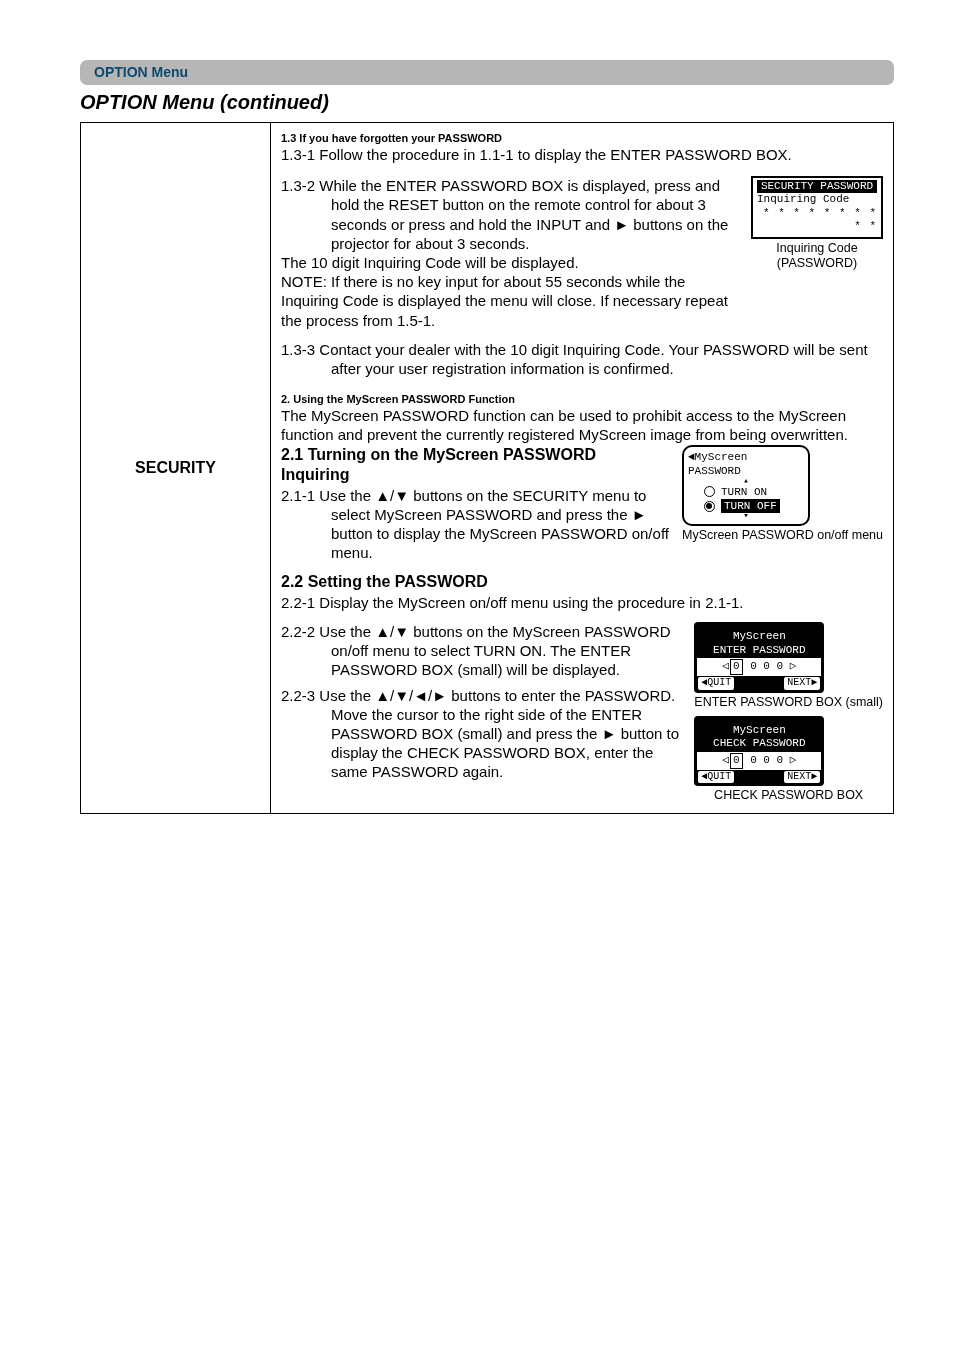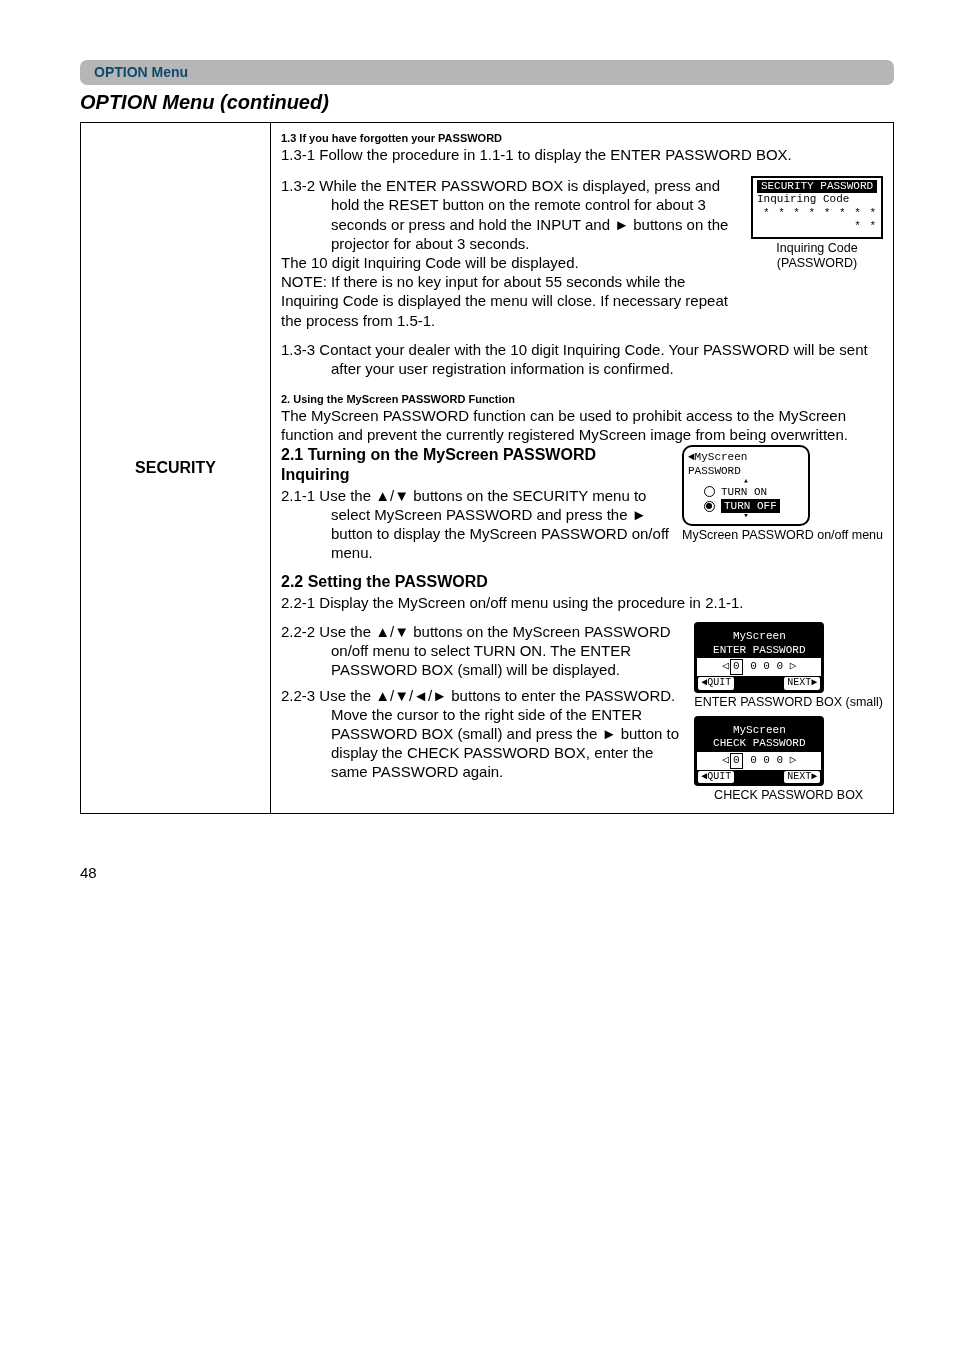--- a/index.html
+++ b/index.html
@@ -263,14 +263,13 @@
             </div>
             <div class="caption">CHECK PASSWORD BOX</div>
           </div>
         </div>
 
       </td>
     </tr>
   </tbody>
     </table>
 
-  <div class="page-num">48</div>
 </div>
 
 </body></html>

